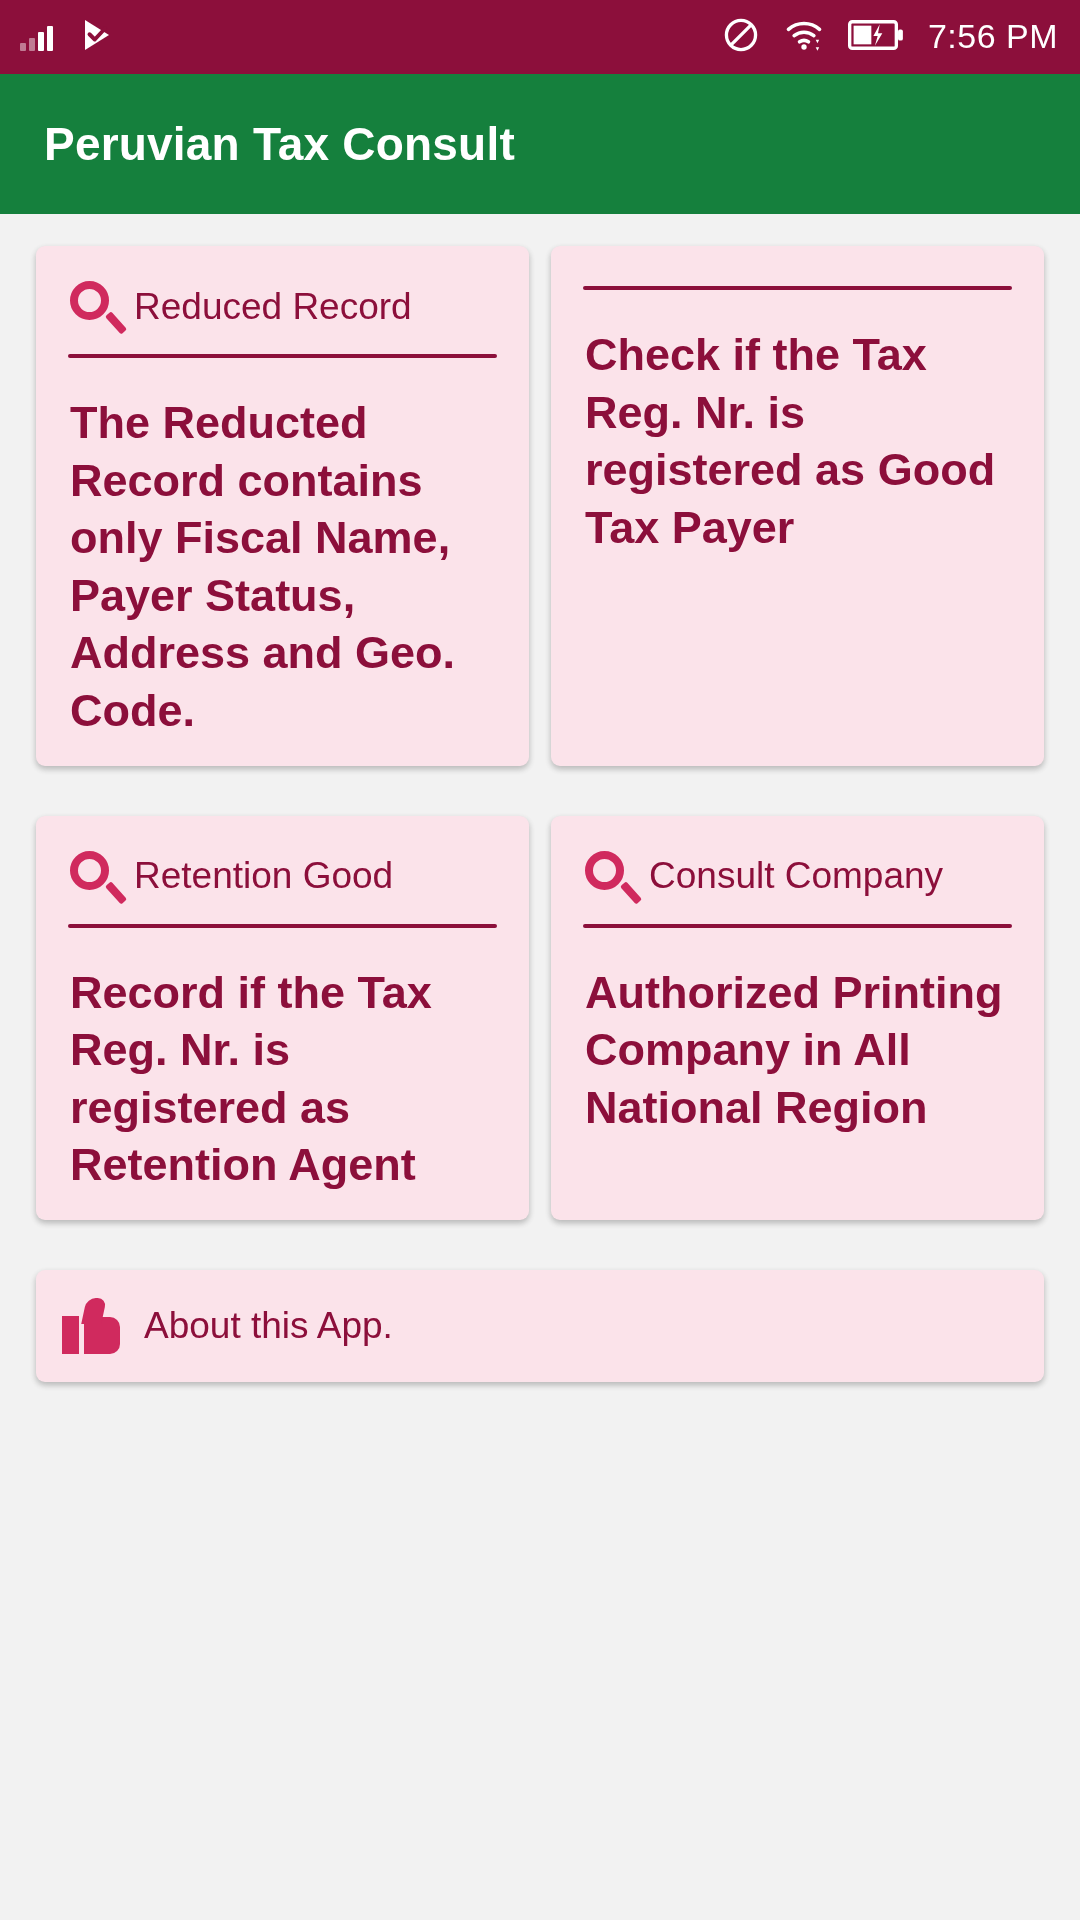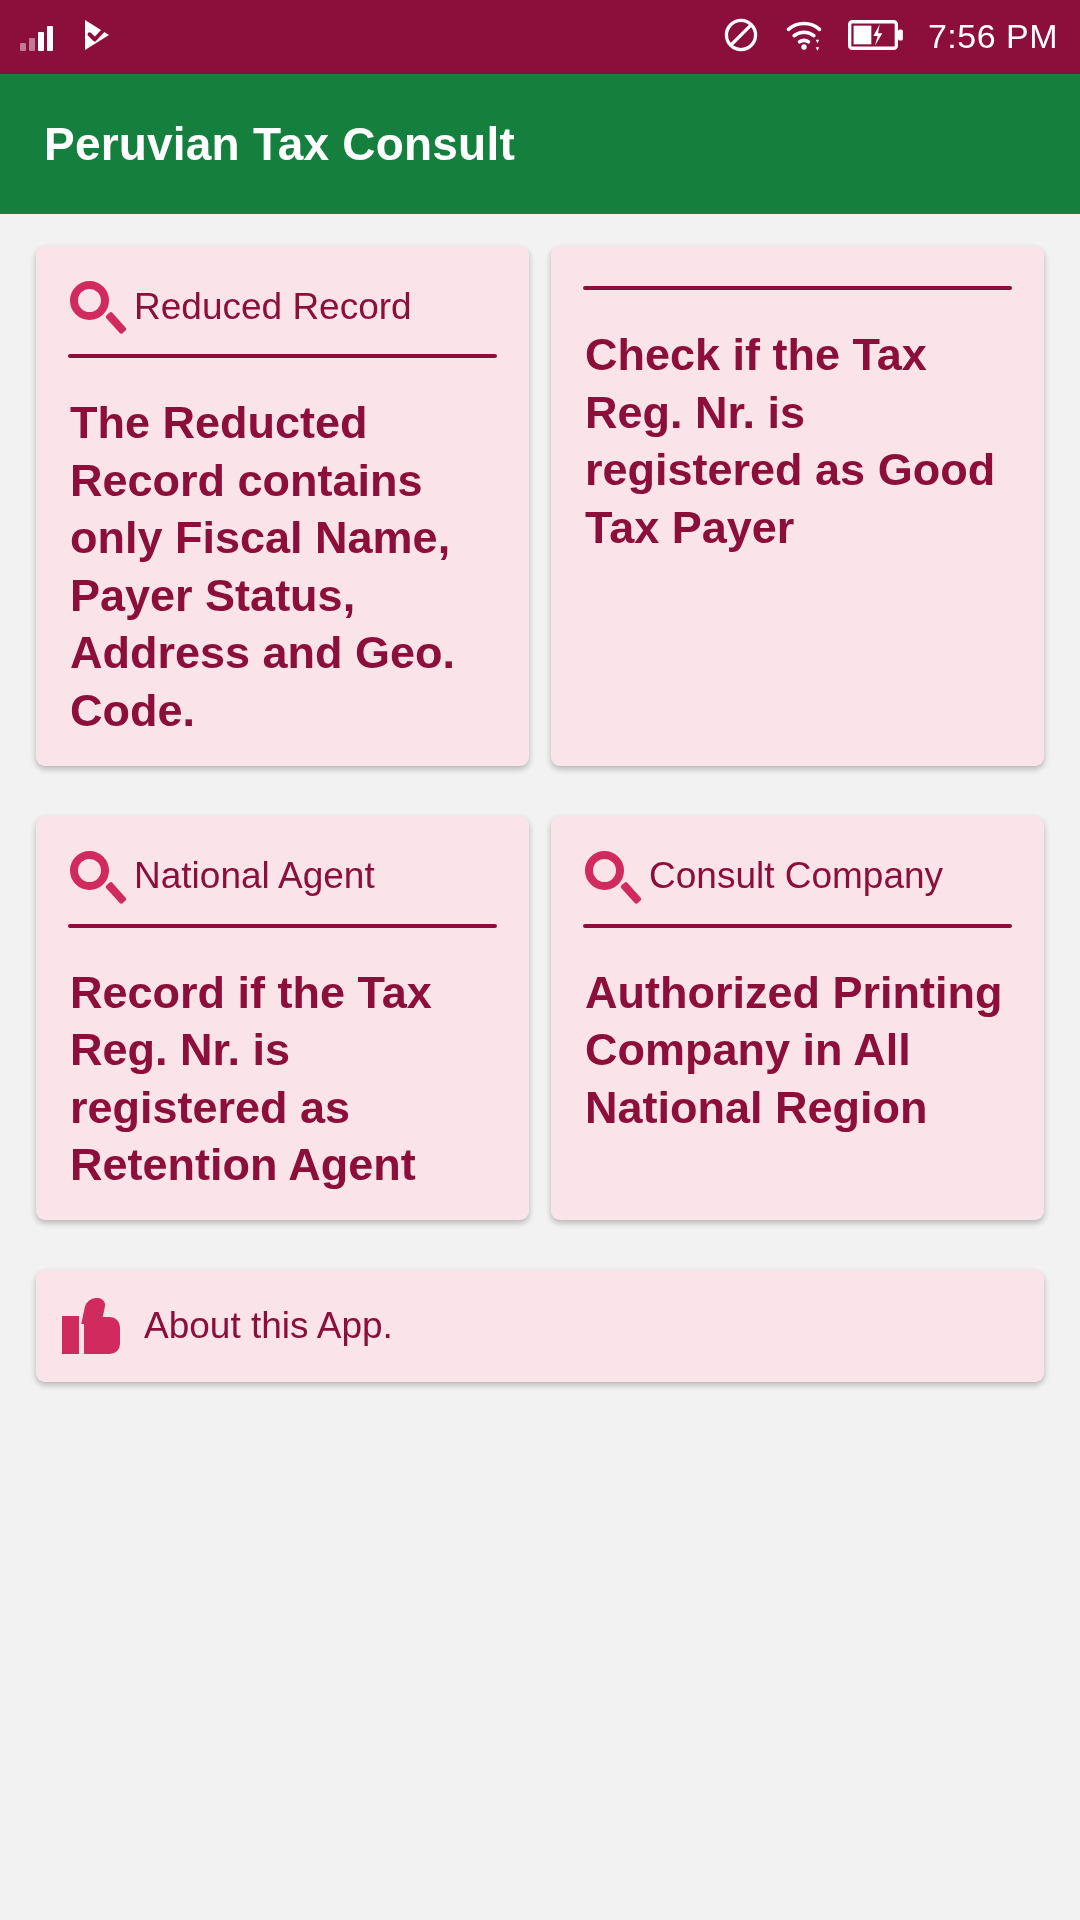--- a/index.html
+++ b/index.html
@@ -270,21 +270,21 @@
   </div>
 
   <div class="card-row">
 
     <div class="card">
       <div class="card-head">
         <span class="magnifier">
           <span class="glass"></span>
             <span class="handle"></span>
         </span>
-        <span class="card-title">National Agent</span>
+        <span class="card-title">Retention Good</span>
       </div>
       <div class="card-divider"></div>
       <div class="card-body">Record if the Tax Reg. Nr. is registered as Retention Agent</div>
     </div>
 
     <div class="card">
       <div class="card-head">
         <span class="magnifier">
           <span class="glass"></span>
             <span class="handle"></span>

